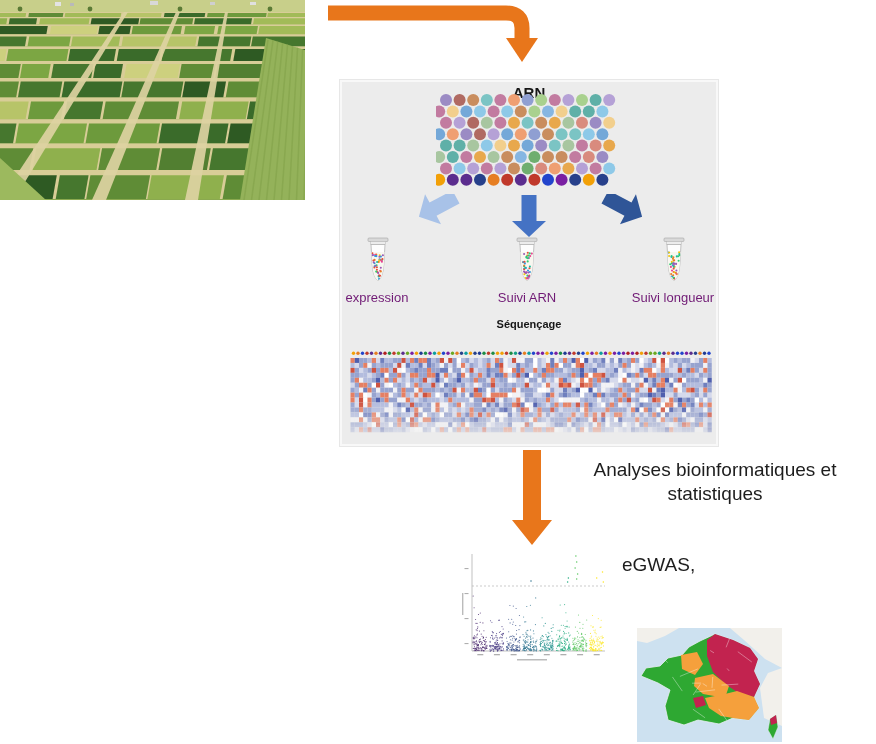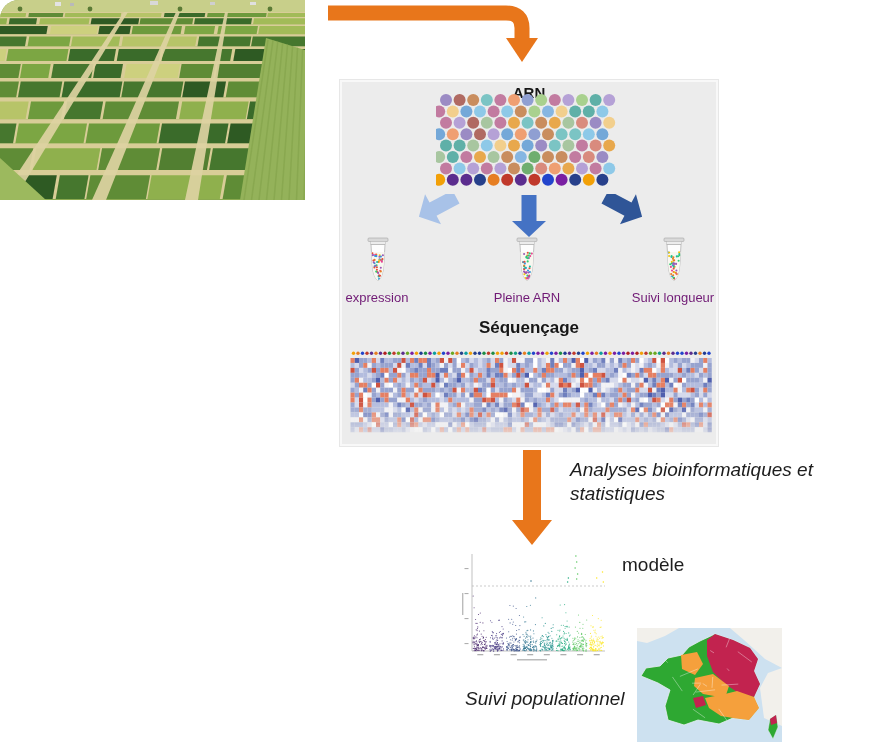--- a/index.html
+++ b/index.html
@@ -1,25 +1,25 @@
 <!DOCTYPE html>
 <html><head>
 <meta charset="utf-8">
 <style>
   html,body{margin:0;padding:0;background:#fff;}
   #canvas{position:relative;width:876px;height:744px;background:#fff;overflow:hidden;
-          font-family:"Liberation Sans",sans-serif;color:#1d1d1d;border-radius:19px;}
+          font-family:"Liberation Sans",sans-serif;color:#1d1d1d;}
   .abs{position:absolute;}
   #rna-panel{left:340px;top:80px;width:378px;height:366px;background:#ECECEC;
              border:2px solid #F8F8F8;box-sizing:border-box;box-shadow:0 0 0 1px #E7E7E7;}
   .panel-title{left:0;top:2px;width:100%;text-align:center;font-weight:700;font-size:15px;color:#161616;}
-  .seq-title{left:0;top:236px;width:100%;text-align:center;font-weight:700;font-size:17px;color:#161616;}
+  .seq-title{left:0;top:236px;width:100%;text-align:center;font-weight:700;font-size:11px;color:#161616;}
   .tube-label{top:208px;width:130px;text-align:center;font-size:13px;color:#701a75;}
   .caption{font-size:19px;line-height:1.24;color:#1d1d1d;}
-  .center{text-align:left;font-style:italic;}
+  .center{text-align:center;}
   svg{display:block;}
 </style>
 </head>
 <body>
 
 <div id="canvas">
 
   <svg id="field-photo" class="abs" width="305" height="200" style="left:0;top:0">
       <rect x="0" y="0" width="305" height="200" fill="#8AA94F"></rect>
       <rect x="0" y="0" width="305" height="12" fill="#C8CF8A"></rect>
@@ -432,21 +432,21 @@
           <clipPath id="tubeclip1">
             <path d="M-7,50.5 h14 l-1.2,20 q-0.6,12 -5.8,16.5 q-5.2,-4.5 -5.8,-16.5 z"></path>
           </clipPath>
           <clipPath id="tubeclip2">
             <path d="M-7,50.5 h14 l-1.2,20 q-0.6,12 -5.8,16.5 q-5.2,-4.5 -5.8,-16.5 z"></path>
           </clipPath>
         </defs>
       </svg>
 
     <div class="abs tube-label" style="left:-30px">expression</div>
-    <div class="abs tube-label" style="left:120px">Pleine ARN</div>
+    <div class="abs tube-label" style="left:120px">Suivi ARN</div>
     <div class="abs tube-label" style="left:266px">Suivi longueur</div>
 
     <div class="abs seq-title">Séquençage</div>
 
     <svg id="heatmap" class="abs" width="362" height="86" style="left:8px;top:268px">
         <defs>
           <linearGradient id="hfade" x1="0" y1="0" x2="0" y2="1">
             <stop offset="0%" stop-color="#fff"></stop>
             <stop offset="60%" stop-color="#fff"></stop>
             <stop offset="82%" stop-color="#aaa"></stop>
@@ -2808,21 +2808,21 @@
       <circle cx="116.1" cy="20" r="0.75" fill="#5DC863"></circle>
       <circle cx="118.6" cy="26" r="0.75" fill="#5DC863"></circle>
       <circle cx="117.7" cy="31" r="0.75" fill="#5DC863"></circle>
       <circle cx="72.0" cy="33" r="0.75" fill="#2C728E"></circle>
       <circle cx="137.7" cy="30" r="0.75" fill="#FDE725"></circle>
       <circle cx="143.5" cy="24" r="0.75" fill="#FDE725"></circle>
       <circle cx="144.3" cy="34" r="0.75" fill="#FDE725"></circle>
     </svg>
 
   <div class="abs caption" style="left:622px;top:553px">
-    <div>modèle</div>
+    <div>eGWAS,</div>
   </div>
 
   <svg id="france-map" class="abs" width="145" height="114" style="left:637px;top:628px" viewBox="0 0 145 114">
     <defs>
       <clipPath id="frclip">
         <path d="M78,6 L96,12 L113,20 L121,31 L117,43 L123,56 L117,69 L122,80 L112,92 L96,90 L82,96 L61,92 L47,97 L31,92 L28,78 L33,62 L21,55 L4,48 L9,40 L23,38 L31,30 L45,27 L52,19 L63,13 Z"></path>
       </clipPath>
     </defs>
     <rect x="0" y="0" width="145" height="114" fill="#CDE1F0"></rect>
     <polygon points="0,0 42,0 28,8 10,15 0,13" fill="#F2F0EB"></polygon>
@@ -2849,15 +2849,14 @@
         <line x1="90.1" y1="40.5" x2="92.2" y2="42.9" stroke="#FFFFFF" stroke-width="0.5" opacity="0.75"></line>
         <line x1="100.8" y1="23.7" x2="114.8" y2="34.0" stroke="#FFFFFF" stroke-width="0.5" opacity="0.75"></line>
         <line x1="52.4" y1="14.1" x2="35.5" y2="25.0" stroke="#FFFFFF" stroke-width="0.5" opacity="0.75"></line>
         <line x1="64.2" y1="55.1" x2="55.0" y2="55.2" stroke="#FFFFFF" stroke-width="0.5" opacity="0.75"></line>
         <line x1="89.1" y1="19.3" x2="94.9" y2="4.7" stroke="#FFFFFF" stroke-width="0.5" opacity="0.75"></line>
         <line x1="58.7" y1="64.1" x2="78.1" y2="61.8" stroke="#FFFFFF" stroke-width="0.5" opacity="0.75"></line>
         <line x1="60.9" y1="40.9" x2="42.9" y2="48.4" stroke="#FFFFFF" stroke-width="0.5" opacity="0.75"></line>
       </g>
   </svg>
 
-  <div class="abs caption center" style="left:465px;top:687px;width:165px">Suivi populationnel</div>
 
 </div>
 
 </body></html>

